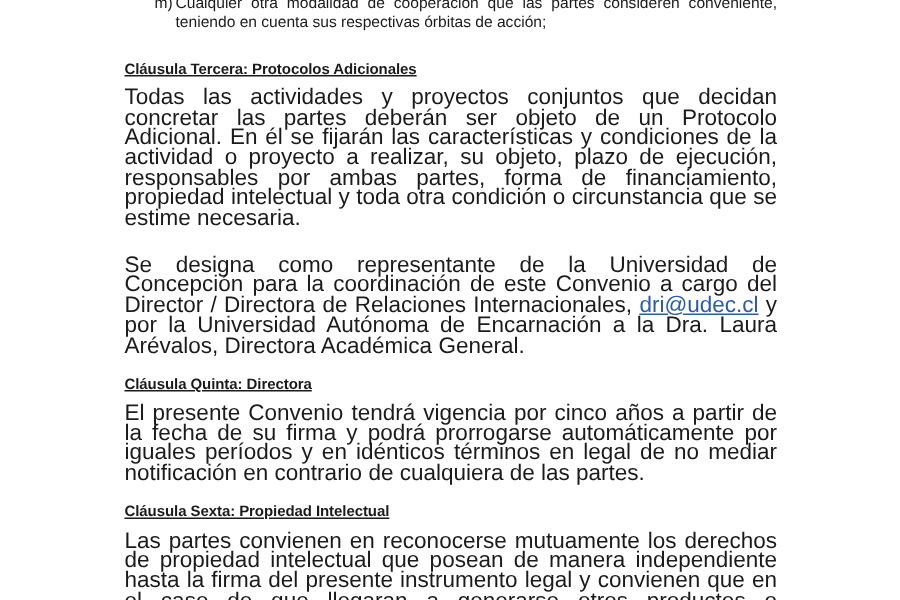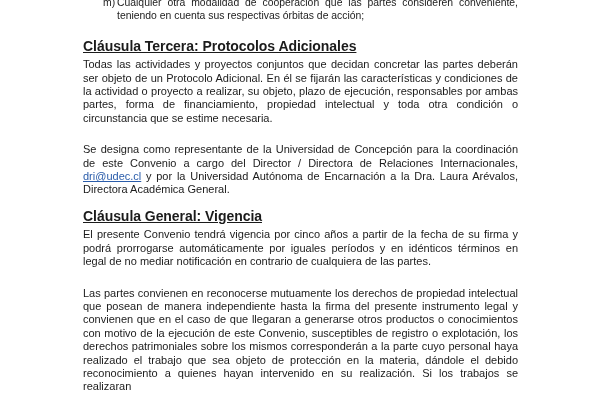--- a/index.html
+++ b/index.html
@@ -41,30 +41,30 @@
     position: absolute;
     left: 20px;
     top: 0;
     font-size: 10.4px;
     line-height: 13.4px;
   }
   .list-item .body-text {
     display: block;
   }
   h2.clause-heading {
-    font-size: 14px;
+    font-size: 10px;
     line-height: 13.4px;
     font-weight: bold;
     text-decoration: underline;
     margin: 0;
     padding: 0;
     letter-spacing: -0.05px;
   }
   p.clause-body {
-    font-size: 11px;
+    font-size: 15px;
     line-height: 13.4px;
     text-align: justify;
     text-justify: inter-word;
     margin: 0;
     padding: 0;
     hyphens: none;
   }
   .block {
     margin-bottom: 0;
   }
@@ -100,26 +100,27 @@
     <div class="gap-after-block"></div>
 
     <div class="block">
       <div class="gap-heading-body"></div>
       <p class="clause-body"><span>Se designa como representante de la Universidad de Concepción para la coordinación de este Convenio a cargo del Director / Directora de Relaciones Internacionales, </span><a class="email-link" href="#">dri@udec.cl</a><span> y por la Universidad Autónoma de Encarnación a la Dra. Laura Arévalos, Directora Académica General.</span></p>
     </div>
 
     <div class="gap-after-block"></div>
 
     <div class="block">
-      <h2 class="clause-heading">Cláusula General: Vigencia</h2>
+      <h2 class="clause-heading">Cláusula Quinta: Directora</h2>
       <div class="gap-heading-body"></div>
       <p class="clause-body">El presente Convenio tendrá vigencia por cinco años a partir de la fecha de su firma y podrá prorrogarse automáticamente por iguales períodos y en idénticos términos en legal de no mediar notificación en contrario de cualquiera de las partes.</p>
     </div>
 
     <div class="gap-after-block"></div>
 
     <div class="block">
+      <h2 class="clause-heading">Cláusula Sexta: Propiedad Intelectual</h2>
       <div class="gap-heading-body"></div>
       <p class="clause-body">Las partes convienen en reconocerse mutuamente los derechos de propiedad intelectual que posean de manera independiente hasta la firma del presente instrumento legal y convienen que en el caso de que llegaran a generarse otros productos o conocimientos con motivo de la ejecución de este Convenio, susceptibles de registro o explotación, los derechos patrimoniales sobre los mismos corresponderán a la parte cuyo personal haya realizado el trabajo que sea objeto de protección en la materia, dándole el debido reconocimiento a quienes hayan intervenido en su realización. Si los trabajos se realizaran</p>
     </div>
 
   </div>
 </div>
 
 </body></html>

